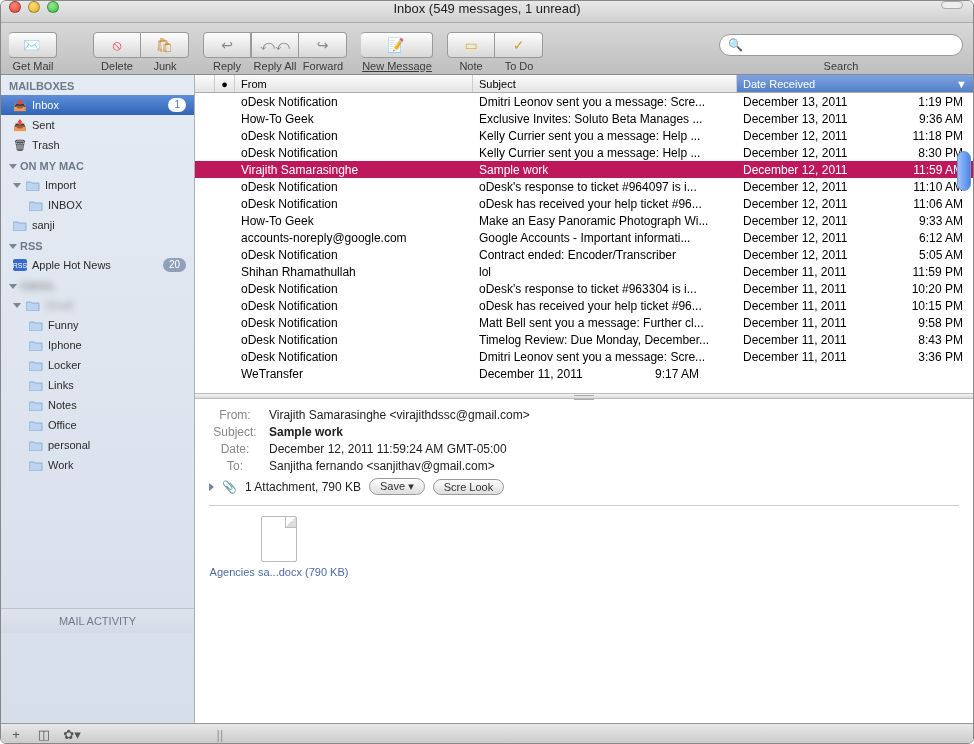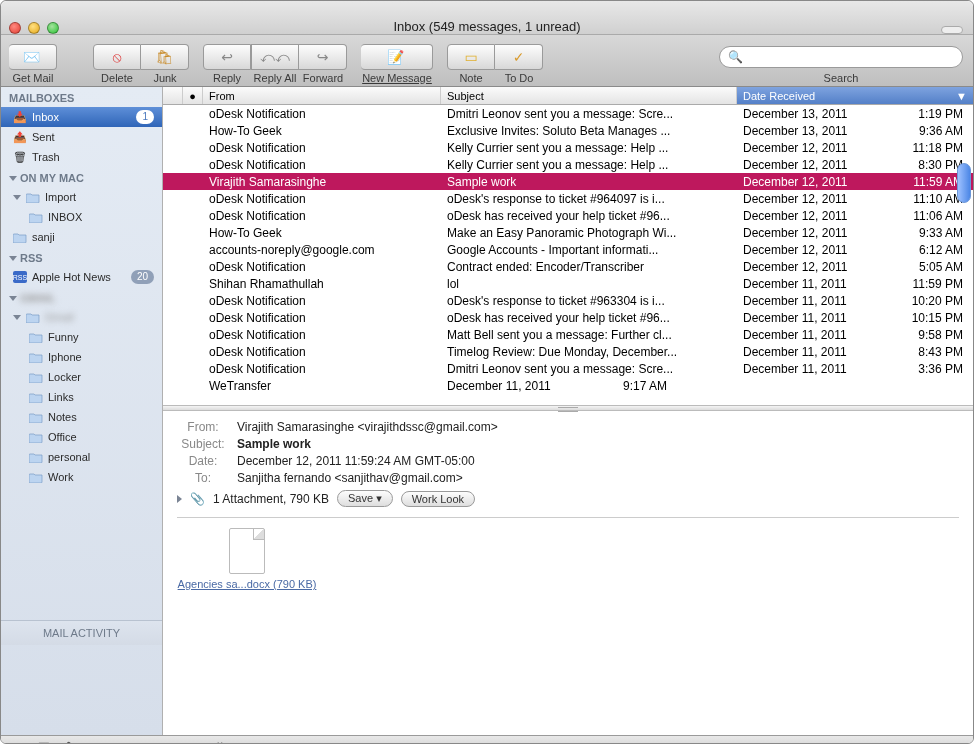--- a/index.html
+++ b/index.html
@@ -8,25 +8,25 @@
     font-size: 11px;
     background: #fff;
     width: 974px;
     height: 744px;
     overflow: hidden;
     border: 1px solid #888;
     border-radius: 6px;
   }
   
   .titlebar {
-    height: 34px;
+    height: 22px;
     background: linear-gradient(#e8e8e8, #d0d0d0);
     border-bottom: 1px solid #aaa;
     display: flex;
-    align-items: flex-end;
+    align-items: flex-start;
     position: relative;
     border-radius: 6px 6px 0 0;
   }
   .traffic-lights { display: flex; gap: 7px; margin-left: 8px; }
   .traffic-light { width: 12px; height: 12px; border-radius: 50%; border: 0.5px solid rgba(0,0,0,0.3); }
   .tl-red { background: radial-gradient(circle at 40% 35%, #ff8a80, #e33e32); }
   .tl-yellow { background: radial-gradient(circle at 40% 35%, #ffe082, #e6a817); }
   .tl-green { background: radial-gradient(circle at 40% 35%, #a5e39d, #28c232); }
   .title-text { position: absolute; left: 0; right: 0; text-align: center; font-size: 13px; color: #222; pointer-events: none; }
   .title-lozenge { position: absolute; right: 10px; width: 22px; height: 8px; border: 1px solid #aaa; border-radius: 4px; background:#eee;}
@@ -63,21 +63,21 @@
     border-radius: 11px;
     background: #fff;
     display:flex; align-items:center; padding:0 8px;
     font-size:12px; color:#888;
   }
   .search-lbl { font-size:11px; color:#3a3a3a; margin-top:4px;}
   
   .main { display: flex; height: calc(744px - 22px - 52px - 22px); }
   
   .sidebar {
-    width: 162px;
+    width: 194px;
     background: linear-gradient(#e4ebf4, #d6deea);
     border-right: 1px solid #b0b0b0;
     display:flex; flex-direction:column;
     font-size: 11px;
     color:#2a2a2a;
   }
   .sb-section-hdr {
     padding: 5px 8px 3px 8px;
     color: #6e7a8a;
     font-weight: bold;
@@ -147,21 +147,21 @@
   .attach-row{display:flex;align-items:center;gap:8px; margin-top:3px;}
   .pill-btn{
     border:1px solid #9a9a9a; border-radius:10px;
     background:linear-gradient(#fdfdfd,#dedede);
     font-size:11px; padding:1px 10px; color:#333;
   }
   .preview hr { margin:10px 0; border:none; border-top:1px solid #ccc;}
   .attach-file{display:flex;flex-direction:column;align-items:center;width:140px;margin-top:10px;}
   .file-icon{width:36px;height:46px;border:1px solid #bbb;border-radius:2px;background:#fff;position:relative;}
   .file-icon::before{content:"";position:absolute;top:0;right:0;width:10px;height:10px;background:linear-gradient(135deg,#fff 50%,#ddd 50%);border-left:1px solid #bbb;border-bottom:1px solid #bbb;}
-  .file-name{font-size:11px;color:#4a6aa5;text-decoration:underline;margin-top:4px;text-align:center;}
+  .file-name{font-size:11px;color:#4a6aa5;margin-top:4px;text-align:center;}
   
   .bottombar{
     height:22px; background:linear-gradient(#e8e8e8,#c8c8c8);
     border-top:1px solid #9a9a9a;
     display:flex;align-items:center; padding:0 6px; gap:10px;
     border-radius:0 0 6px 6px;
   }
   .bb-btn{width:18px;height:14px;display:flex;align-items:center;justify-content:center;color:#555;font-size:13px;}
   .disclosure{display:inline-block;width:0;height:0;border-top:4px solid transparent;border-bottom:4px solid transparent;border-left:5px solid #7a8494;}
   .disclosure.down{border-left:4px solid transparent;border-right:4px solid transparent;border-top:5px solid #7a8494;border-bottom:none;}
@@ -568,21 +568,21 @@
         </div>
       <div class="hdr-row">
           <div class="hdr-lbl">To:</div>
           <div class="hdr-val">Sanjitha fernando &lt;sanjithav@gmail.com&gt;</div>
         </div>
       <div class="attach-row">
         <span class="disclosure"></span>
         <span>📎</span>
         <span>1 Attachment, 790 KB</span>
         <button class="pill-btn">Save ▾</button>
-        <button class="pill-btn">Work Look</button>
+        <button class="pill-btn">Scre Look</button>
       </div>
       <hr>
       <div class="attach-file">
         <div class="file-icon"></div>
         <div class="file-name">Agencies sa...docx (790 KB)</div>
       </div>
     </div>
   </div>
 </div>
 

